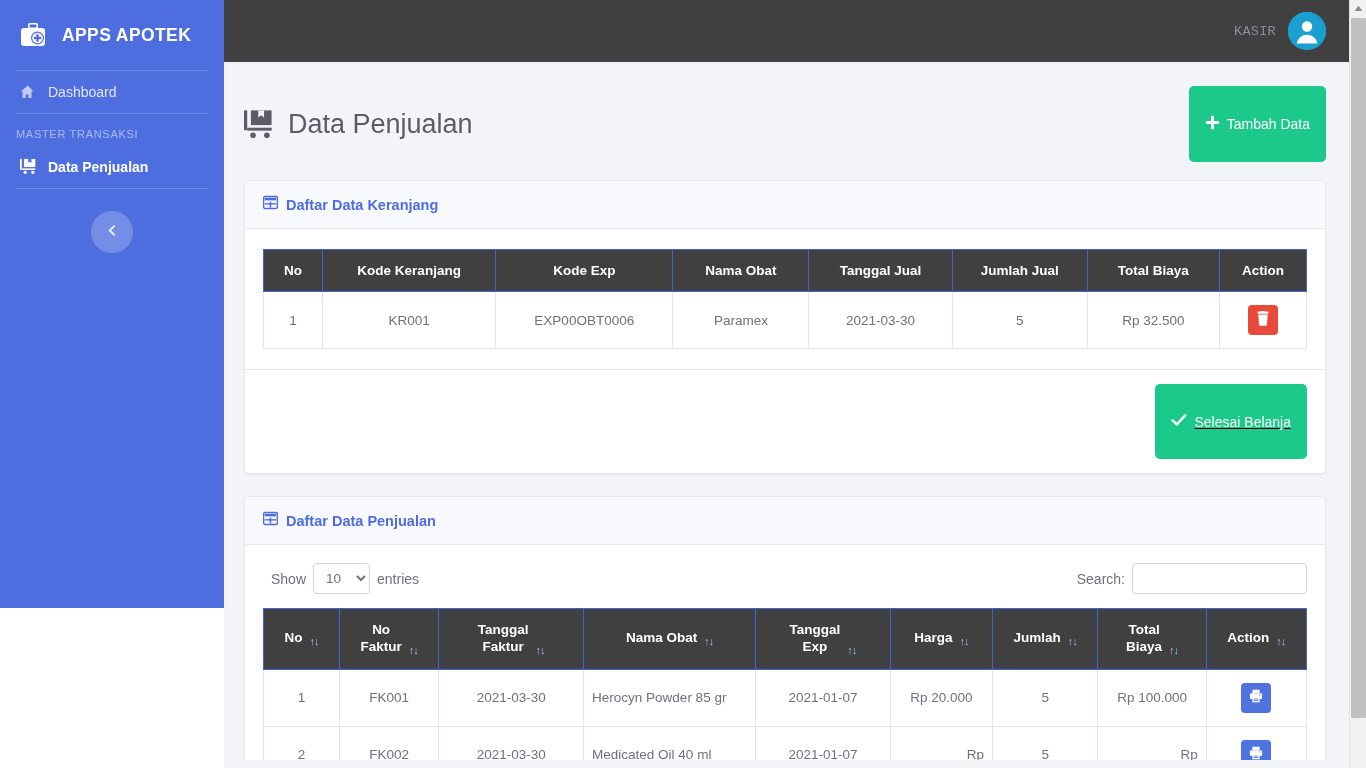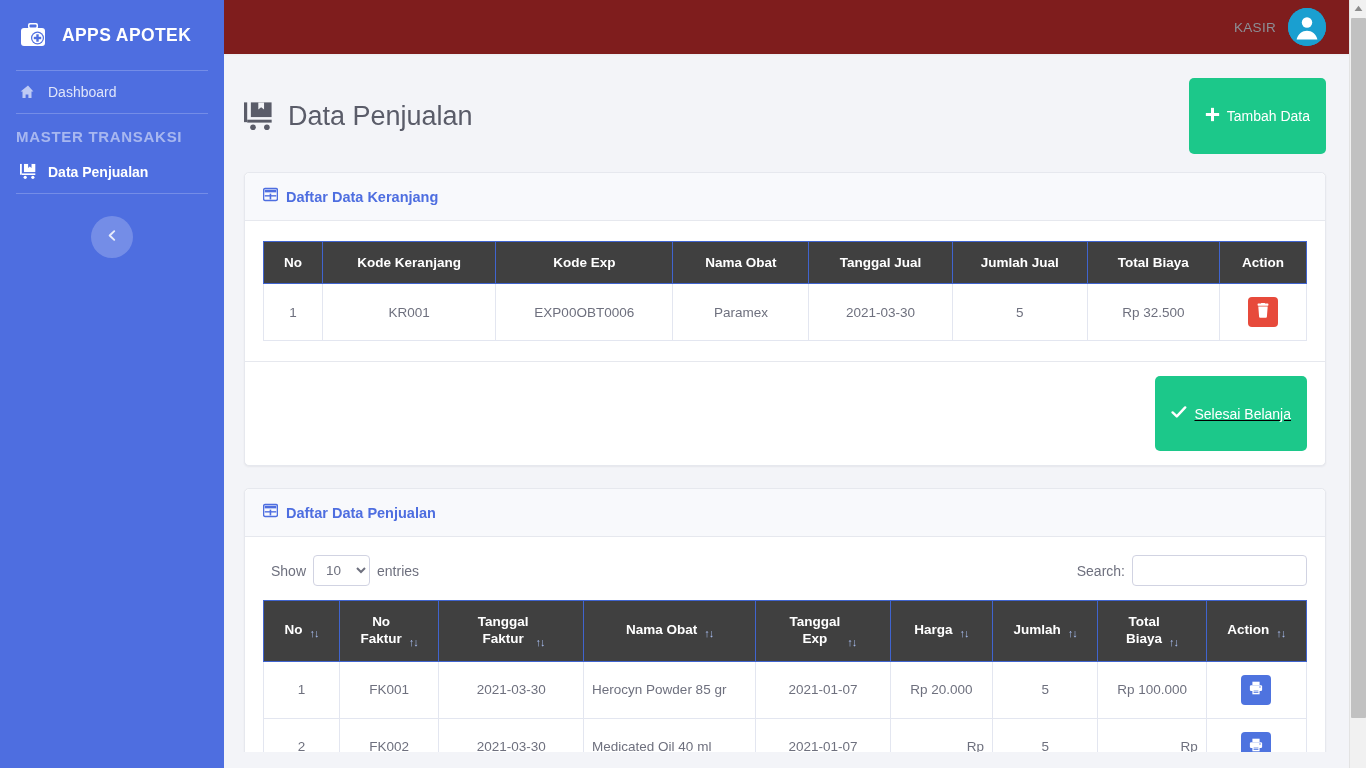--- a/index.html
+++ b/index.html
@@ -7,21 +7,21 @@
     margin: 0; padding: 0;
     width: 1366px; height: 768px;
     overflow: hidden;
     font-family: "Liberation Sans", sans-serif;
     background: #ffffff;
   }
   .app { display: flex; width: 1366px; height: 768px; position: relative; }
 
   
   .sidebar {
-    width: 224px; min-width: 224px; height: 768px;
+    width: 224px; min-width: 224px; height: 608px;
     background: #4e6ee0;
     color: #ffffff;
     position: relative;
     overflow: hidden;
   }
   .brand {
     display: flex; align-items: center;
     padding: 18px 0 18px 16px;
     height: 70px;
   }
@@ -46,21 +46,21 @@
     cursor: pointer;
   }
   .nav-item.active { color: #fff; font-weight: bold; }
   .nav-item .nav-ico {
     width: 20px; margin-right: 10px;
     display: inline-flex; align-items: center; justify-content: center;
     opacity: .85;
   }
   .nav-item.active .nav-ico { opacity: 1; }
   .nav-heading {
-    font-size: 15px; font-weight: bold;
+    font-size: 11px; font-weight: normal;
     letter-spacing: .7px;
     color: rgba(255,255,255,.5);
     padding: 14px 28px 5px 16px;
     text-transform: uppercase;
   }
   .toggle-wrap {
     display: flex; justify-content: center;
     padding-top: 22px;
   }
   .toggle-btn {
@@ -71,24 +71,25 @@
   }
 
   
   .main {
     flex: 1; height: 768px;
     background: #f3f4f8;
     position: relative;
     overflow: hidden;
   }
   .topbar {
-    height: 54px; background: #7f1d1d;
+    height: 62px; background: #404040;
     display: flex; align-items: center; justify-content: flex-end;
     padding-right: 40px;
     box-shadow: 0 1px 2px rgba(0,0,0,.04);
+    font-family: Liberation Mono, monospace;
   }
   .user-name {
     font-size: 13.5px; color: #8c8f96; margin-right: 12px; letter-spacing: .3px;
   }
   .avatar {
     width: 38px; height: 38px; border-radius: 50%;
     background: #1a9fd0;
     display: flex; align-items: center; justify-content: center;
     cursor: pointer;
   }

